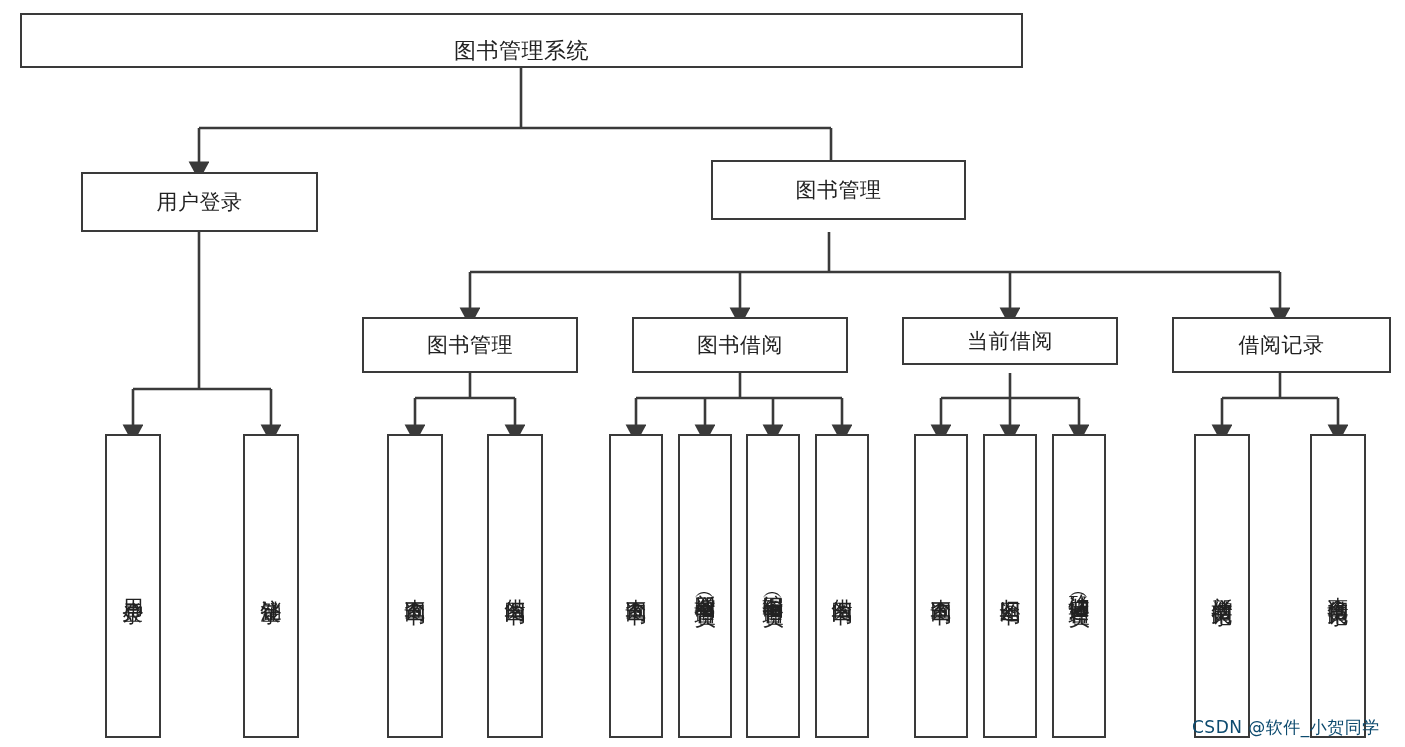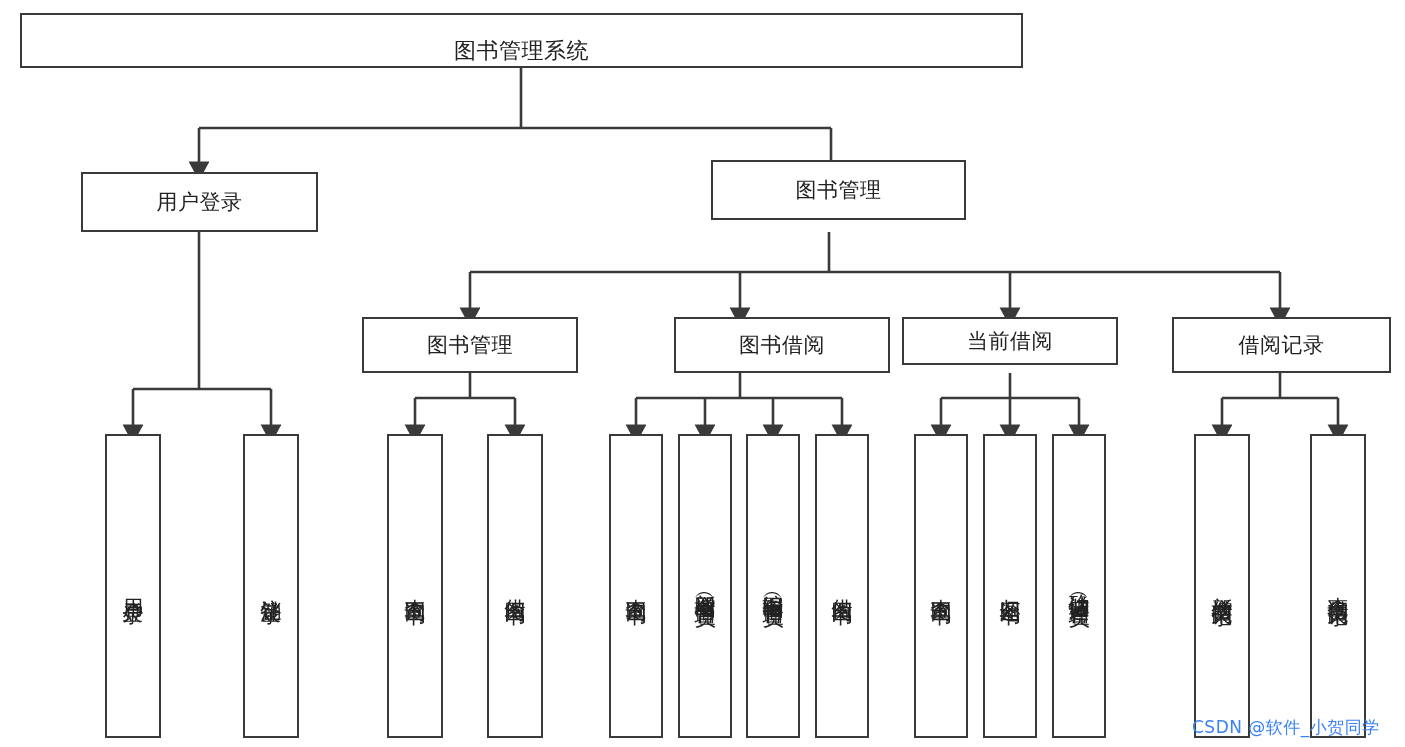--- a/index.html
+++ b/index.html
@@ -52,21 +52,21 @@
     line-height: 1.05;
     max-height: 270px;
     font-size: 21px;
   }
   .node.root .label { font-size: 22px; margin-top: 20px; }
   .node.level2 .label { font-size: 21px; }
   .node.level3 .label { font-size: 21px; }
 
   .watermark {
     position: absolute;
-    color: #3b82f6;
+    color: #0c4a6e;
     font-size: 17px;
     white-space: nowrap;
     z-index: 5;
     letter-spacing: 0.5px;
   }
 </style>
 </head>
 <body>
 
 <div id="canvas">
@@ -128,21 +128,21 @@
   <div class="node level2" style="left:81px; top:172px; width:237px; height:60px;">
     <span class="label">用户登录</span>
   </div>
   <div class="node level2" style="left:711px; top:160px; width:255px; height:60px;">
     <span class="label">图书管理</span>
   </div>
 
   <div class="node level3" style="left:362px; top:317px; width:216px; height:56px;">
     <span class="label">图书管理</span>
   </div>
-  <div class="node level3" style="left:632px; top:317px; width:216px; height:56px;margin-left:42px;">
+  <div class="node level3" style="left:632px; top:317px; width:216px; height:56px;">
     <span class="label">图书借阅</span>
   </div>
   <div class="node level3" style="left:902px; top:317px; width:216px; height:48px;">
     <span class="label">当前借阅</span>
   </div>
   <div class="node level3" style="left:1172px; top:317px; width:219px; height:56px;">
     <span class="label">借阅记录</span>
   </div>
 
   <div class="node vertical" style="left:105px; top:434px; width:56px; height:304px;">

